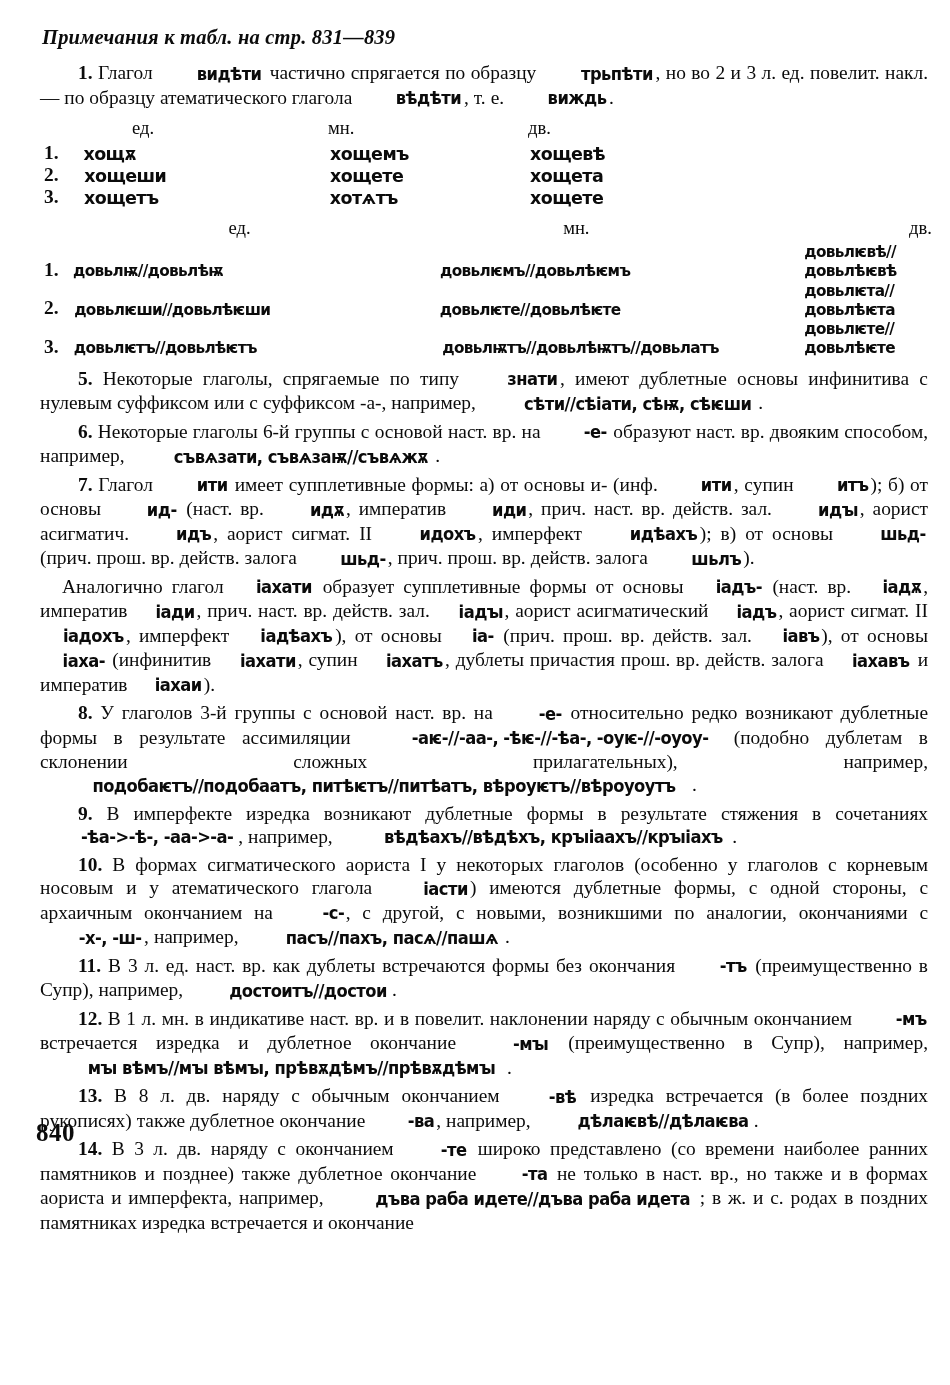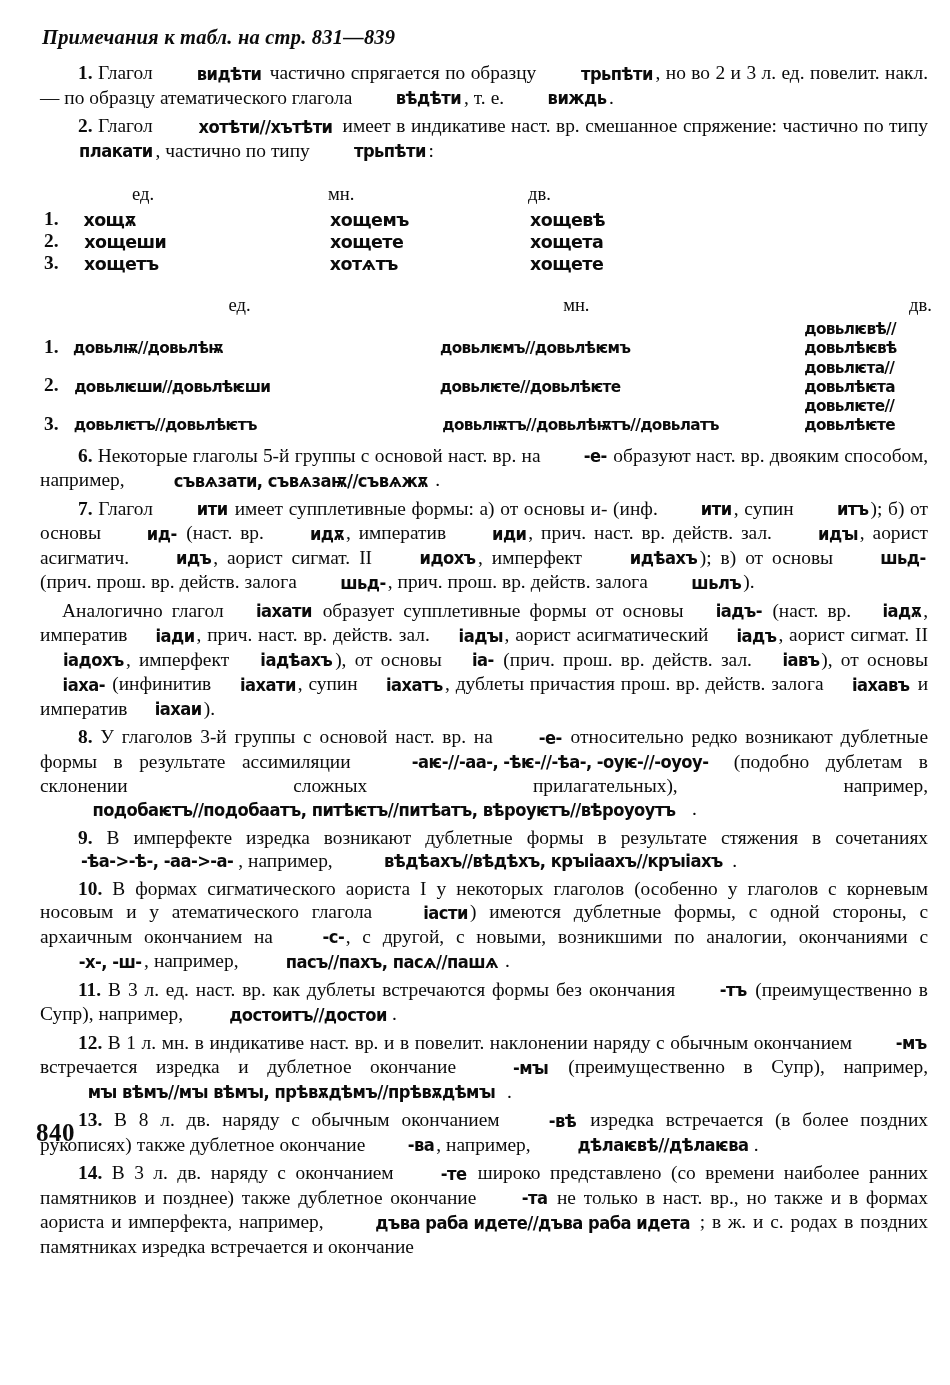--- a/index.html
+++ b/index.html
@@ -60,21 +60,21 @@
     letter-spacing: -0.55px;
     transform: scaleX(0.95);
     display: inline-block;
     vertical-align: -0.5px;
   }
   .it { }
   .rom { font-style: normal; }
   
   table.paradigm {
     border-collapse: collapse;
-    margin: 20px 0 9px 0;
+    margin: 7px 0 9px 0;
     font-size: 19.4px;
   }
   table.paradigm td, table.paradigm th {
     padding: 0;
     text-align: left;
     vertical-align: baseline;
     font-weight: normal;
   }
   table.paradigm .hdr td {
     font-size: 18.6px;
@@ -116,21 +116,20 @@
 <body>
 
 <div class="page">
 
   <div class="page-header">Примечания к табл. на стр. 831—839</div>
 
   <div class="body-col">
 
     <p class="note"><span class="num">1. </span><span class="rom">Глагол </span><span class="ocs">видѣти</span><span class="rom"> частично спрягается по образцу </span><span class="ocs">трьпѣти</span><span class="rom">, но во 2 и 3 л. ед. повелит. накл.— по образцу атематического глагола </span><span class="ocs">вѣдѣти</span><span class="rom">, т. е. </span><span class="ocs">виждь</span><span class="rom">.</span></p>
 
-    <p class="note"><span class="num">2. </span><span class="rom">Глагол </span><span class="ocs">хотѣти//хътѣти</span><span class="rom"> имеет в индикативе наст. вр. смешанное спряжение: частично по типу </span><span class="ocs">плакати</span><span class="rom">, частично по типу </span><span class="ocs">трьпѣти</span><span class="rom">:</span></p>
 
     <table class="paradigm" id="paradigm-hoteti">
       <tbody>
         <tr class="hdr">
           <td class="pnum"></td>
           <td class="c1">ед.</td>
           <td class="c2">мн.</td>
           <td class="c3">дв.</td>
         </tr>
         <tr>
@@ -177,21 +176,22 @@
         </tr>
         <tr>
           <td class="pnum">3.</td>
           <td class="c1"><span class="ocs">довьлѥтъ//довьлѣѥтъ</span></td>
           <td class="c2"><span class="ocs">довьлѭтъ//довьлѣѭтъ//довьлатъ</span></td>
           <td class="c3"><span class="ocs">довьлѥте//довьлѣѥте</span></td>
         </tr>
       </tbody>
     </table>
 
-    <p class="note"><span class="num">6. </span><span class="rom">Некоторые глаголы 5-й группы с основой наст. вр. на </span><span class="ocs">-е-</span><span class="rom"> образуют наст. вр. двояким способом, например, </span><span class="ocs">съвѧзати, съвѧзаѭ//съвѧжѫ</span><span class="rom">.</span></p>
+    <p class="note"><span class="num">5. </span><span class="rom">Некоторые глаголы, спрягаемые по типу </span><span class="ocs">знати</span><span class="rom">, имеют дублетные основы инфинитива с нулевым суффиксом или с суффиксом -а-, например, </span><span class="ocs">сѣти//сѣіати, сѣѭ, сѣѥши</span><span class="rom">.</span></p>
+    <p class="note"><span class="num">6. </span><span class="rom">Некоторые глаголы 6-й группы с основой наст. вр. на </span><span class="ocs">-е-</span><span class="rom"> образуют наст. вр. двояким способом, например, </span><span class="ocs">съвѧзати, съвѧзаѭ//съвѧжѫ</span><span class="rom">.</span></p>
     <p class="note"><span class="num">7. </span><span class="rom">Глагол </span><span class="ocs">ити</span><span class="rom"> имеет супплетивные формы: а) от основы и- (инф. </span><span class="ocs">ити</span><span class="rom">, супин </span><span class="ocs">итъ</span><span class="rom">); б) от основы </span><span class="ocs">ид-</span><span class="rom"> (наст. вр. </span><span class="ocs">идѫ</span><span class="rom">, императив </span><span class="ocs">иди</span><span class="rom">, прич. наст. вр. действ. зал. </span><span class="ocs">идꙑ</span><span class="rom">, аорист асигматич. </span><span class="ocs">идъ</span><span class="rom">, аорист сигмат. II </span><span class="ocs">идохъ</span><span class="rom">, имперфект </span><span class="ocs">идѣахъ</span><span class="rom">); в) от основы </span><span class="ocs">шьд-</span><span class="rom"> (прич. прош. вр. действ. залога </span><span class="ocs">шьд-</span><span class="rom">, прич. прош. вр. действ. залога </span><span class="ocs">шьлъ</span><span class="rom">).</span></p>
     <p class="note cont"><span class="rom">Аналогично глагол </span><span class="ocs">іахати</span><span class="rom"> образует супплетивные формы от основы </span><span class="ocs">іадъ-</span><span class="rom"> (наст. вр. </span><span class="ocs">іадѫ</span><span class="rom">, императив </span><span class="ocs">іади</span><span class="rom">, прич. наст. вр. действ. зал. </span><span class="ocs">іадꙑ</span><span class="rom">, аорист асигматический </span><span class="ocs">іадъ</span><span class="rom">, аорист сигмат. II </span><span class="ocs">іадохъ</span><span class="rom">, имперфект </span><span class="ocs">іадѣахъ</span><span class="rom">), от основы </span><span class="ocs">іа-</span><span class="rom"> (прич. прош. вр. действ. зал. </span><span class="ocs">іавъ</span><span class="rom">), от основы </span><span class="ocs">іаха-</span><span class="rom"> (инфинитив </span><span class="ocs">іахати</span><span class="rom">, супин </span><span class="ocs">іахатъ</span><span class="rom">, дублеты причастия прош. вр. действ. залога </span><span class="ocs">іахавъ</span><span class="rom"> и императив </span><span class="ocs">іахаи</span><span class="rom">).</span></p>
     <p class="note"><span class="num">8. </span><span class="rom">У глаголов 3-й группы с основой наст. вр. на </span><span class="ocs">-е-</span><span class="rom"> относительно редко возникают дублетные формы в результате ассимиляции </span><span class="ocs">-аѥ-//-аа-, -ѣѥ-//-ѣа-, -оуѥ-//-оуоу-</span><span class="rom"> (подобно дублетам в склонении сложных прилагательных), например, </span><span class="ocs">подобаѥтъ//подобаатъ, питѣѥтъ//питѣатъ, вѣроуѥтъ//вѣроуоутъ</span><span class="rom">.</span></p>
     <p class="note"><span class="num">9. </span><span class="rom">В имперфекте изредка возникают дублетные формы в результате стяжения в сочетаниях </span><span class="ocs">-ѣа-&gt;-ѣ-, -аа-&gt;-а-</span><span class="rom">, например, </span><span class="ocs">вѣдѣахъ//вѣдѣхъ, крꙑіаахъ//крꙑіахъ</span><span class="rom">.</span></p>
     <p class="note"><span class="num">10. </span><span class="rom">В формах сигматического аориста I у некоторых глаголов (особенно у глаголов с корневым носовым и у атематического глагола </span><span class="ocs">іасти</span><span class="rom">) имеются дублетные формы, с одной стороны, с архаичным окончанием на </span><span class="ocs">-с-</span><span class="rom">, с другой, с новыми, возникшими по аналогии, окончаниями с </span><span class="ocs">-х-, -ш-</span><span class="rom">, например, </span><span class="ocs">пасъ//пахъ, пасѧ//пашѧ</span><span class="rom">.</span></p>
     <p class="note"><span class="num">11. </span><span class="rom">В 3 л. ед. наст. вр. как дублеты встречаются формы без окончания </span><span class="ocs">-тъ</span><span class="rom"> (преимущественно в </span><span class="it">Супр</span><span class="rom">), например, </span><span class="ocs">достоитъ//достои</span><span class="rom">.</span></p>
     <p class="note"><span class="num">12. </span><span class="rom">В 1 л. мн. в индикативе наст. вр. и в повелит. наклонении наряду с обычным окончанием </span><span class="ocs">-мъ</span><span class="rom"> встречается изредка и дублетное окончание </span><span class="ocs">-мꙑ</span><span class="rom"> (преимущественно в </span><span class="it">Супр</span><span class="rom">), например, </span><span class="ocs">мꙑ вѣмъ//мꙑ вѣмꙑ, прѣвѫдѣмъ//прѣвѫдѣмꙑ</span><span class="rom">.</span></p>
     <p class="note"><span class="num">13. </span><span class="rom">В 8 л. дв. наряду с обычным окончанием </span><span class="ocs">-вѣ</span><span class="rom"> изредка встречается (в более поздних рукописях) также дублетное окончание </span><span class="ocs">-ва</span><span class="rom">, например, </span><span class="ocs">дѣлаѥвѣ//дѣлаѥва</span><span class="rom">.</span></p>
     <p class="note"><span class="num">14. </span><span class="rom">В 3 л. дв. наряду с окончанием </span><span class="ocs">-те</span><span class="rom"> широко представлено (со времени наиболее ранних памятников и позднее) также дублетное окончание </span><span class="ocs">-та</span><span class="rom"> не только в наст. вр., но также и в формах аориста и имперфекта, например, </span><span class="ocs">дъва раба идете//дъва раба идета</span><span class="rom">; в ж. и с. родах в поздних памятниках изредка встречается и окончание </span></p>
 

